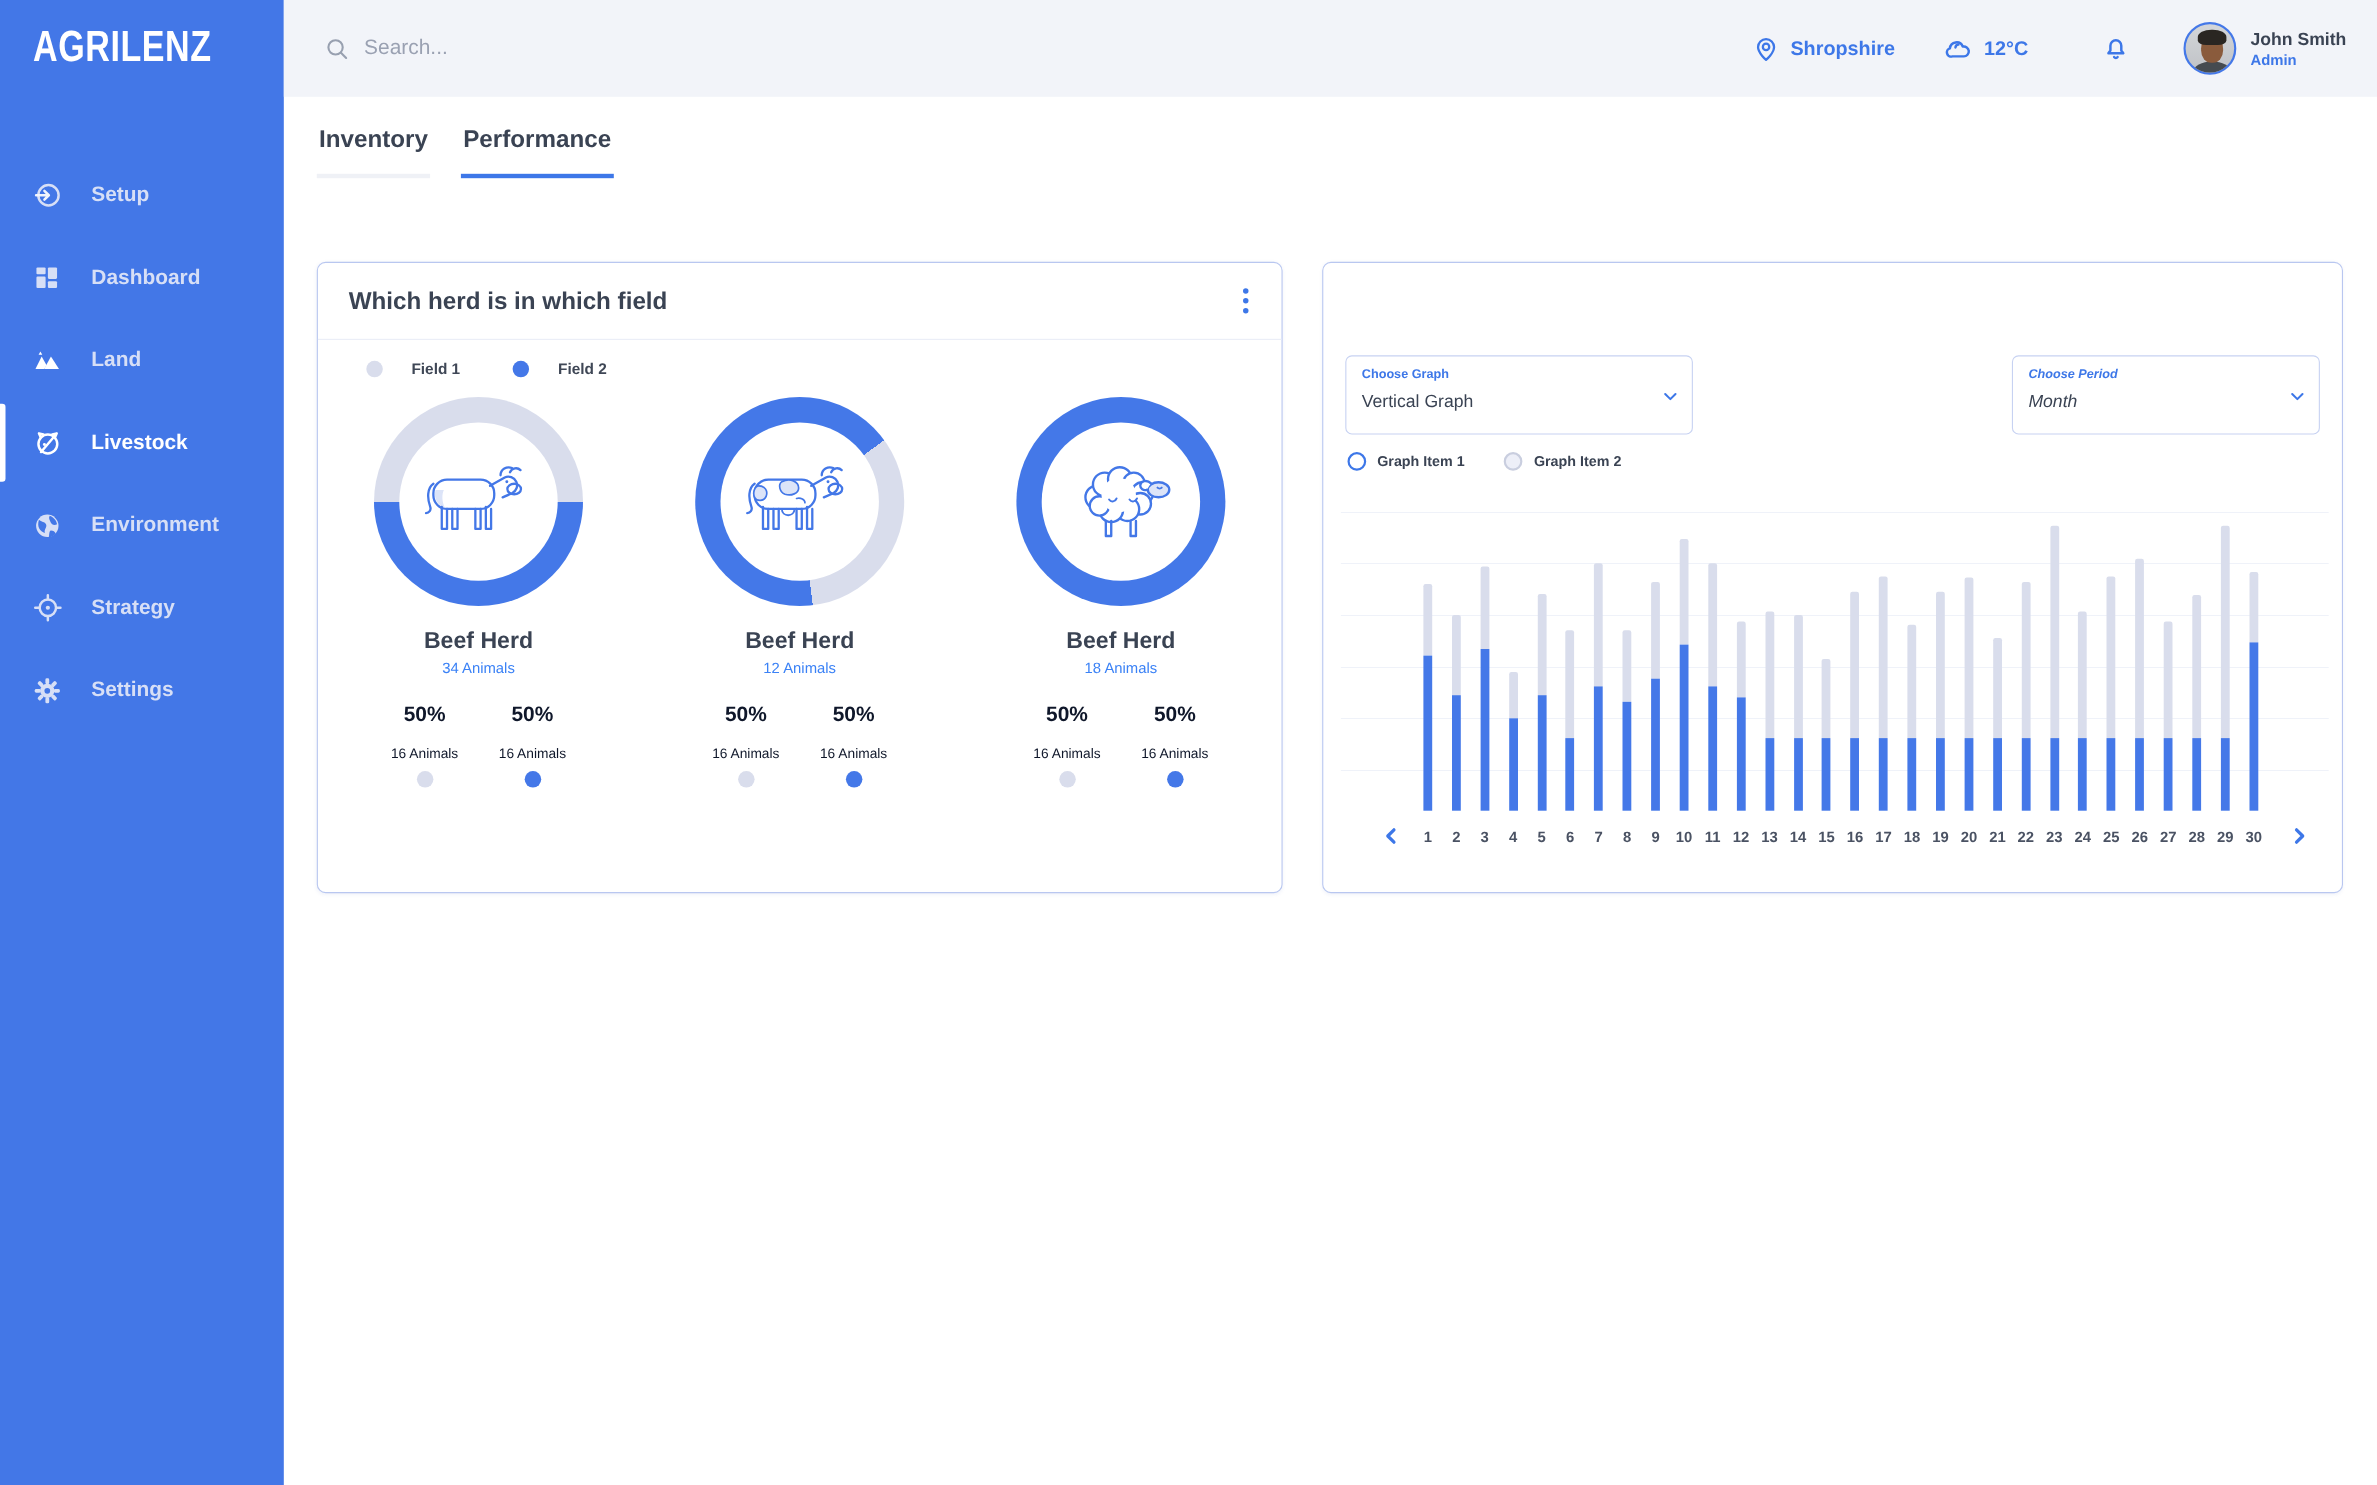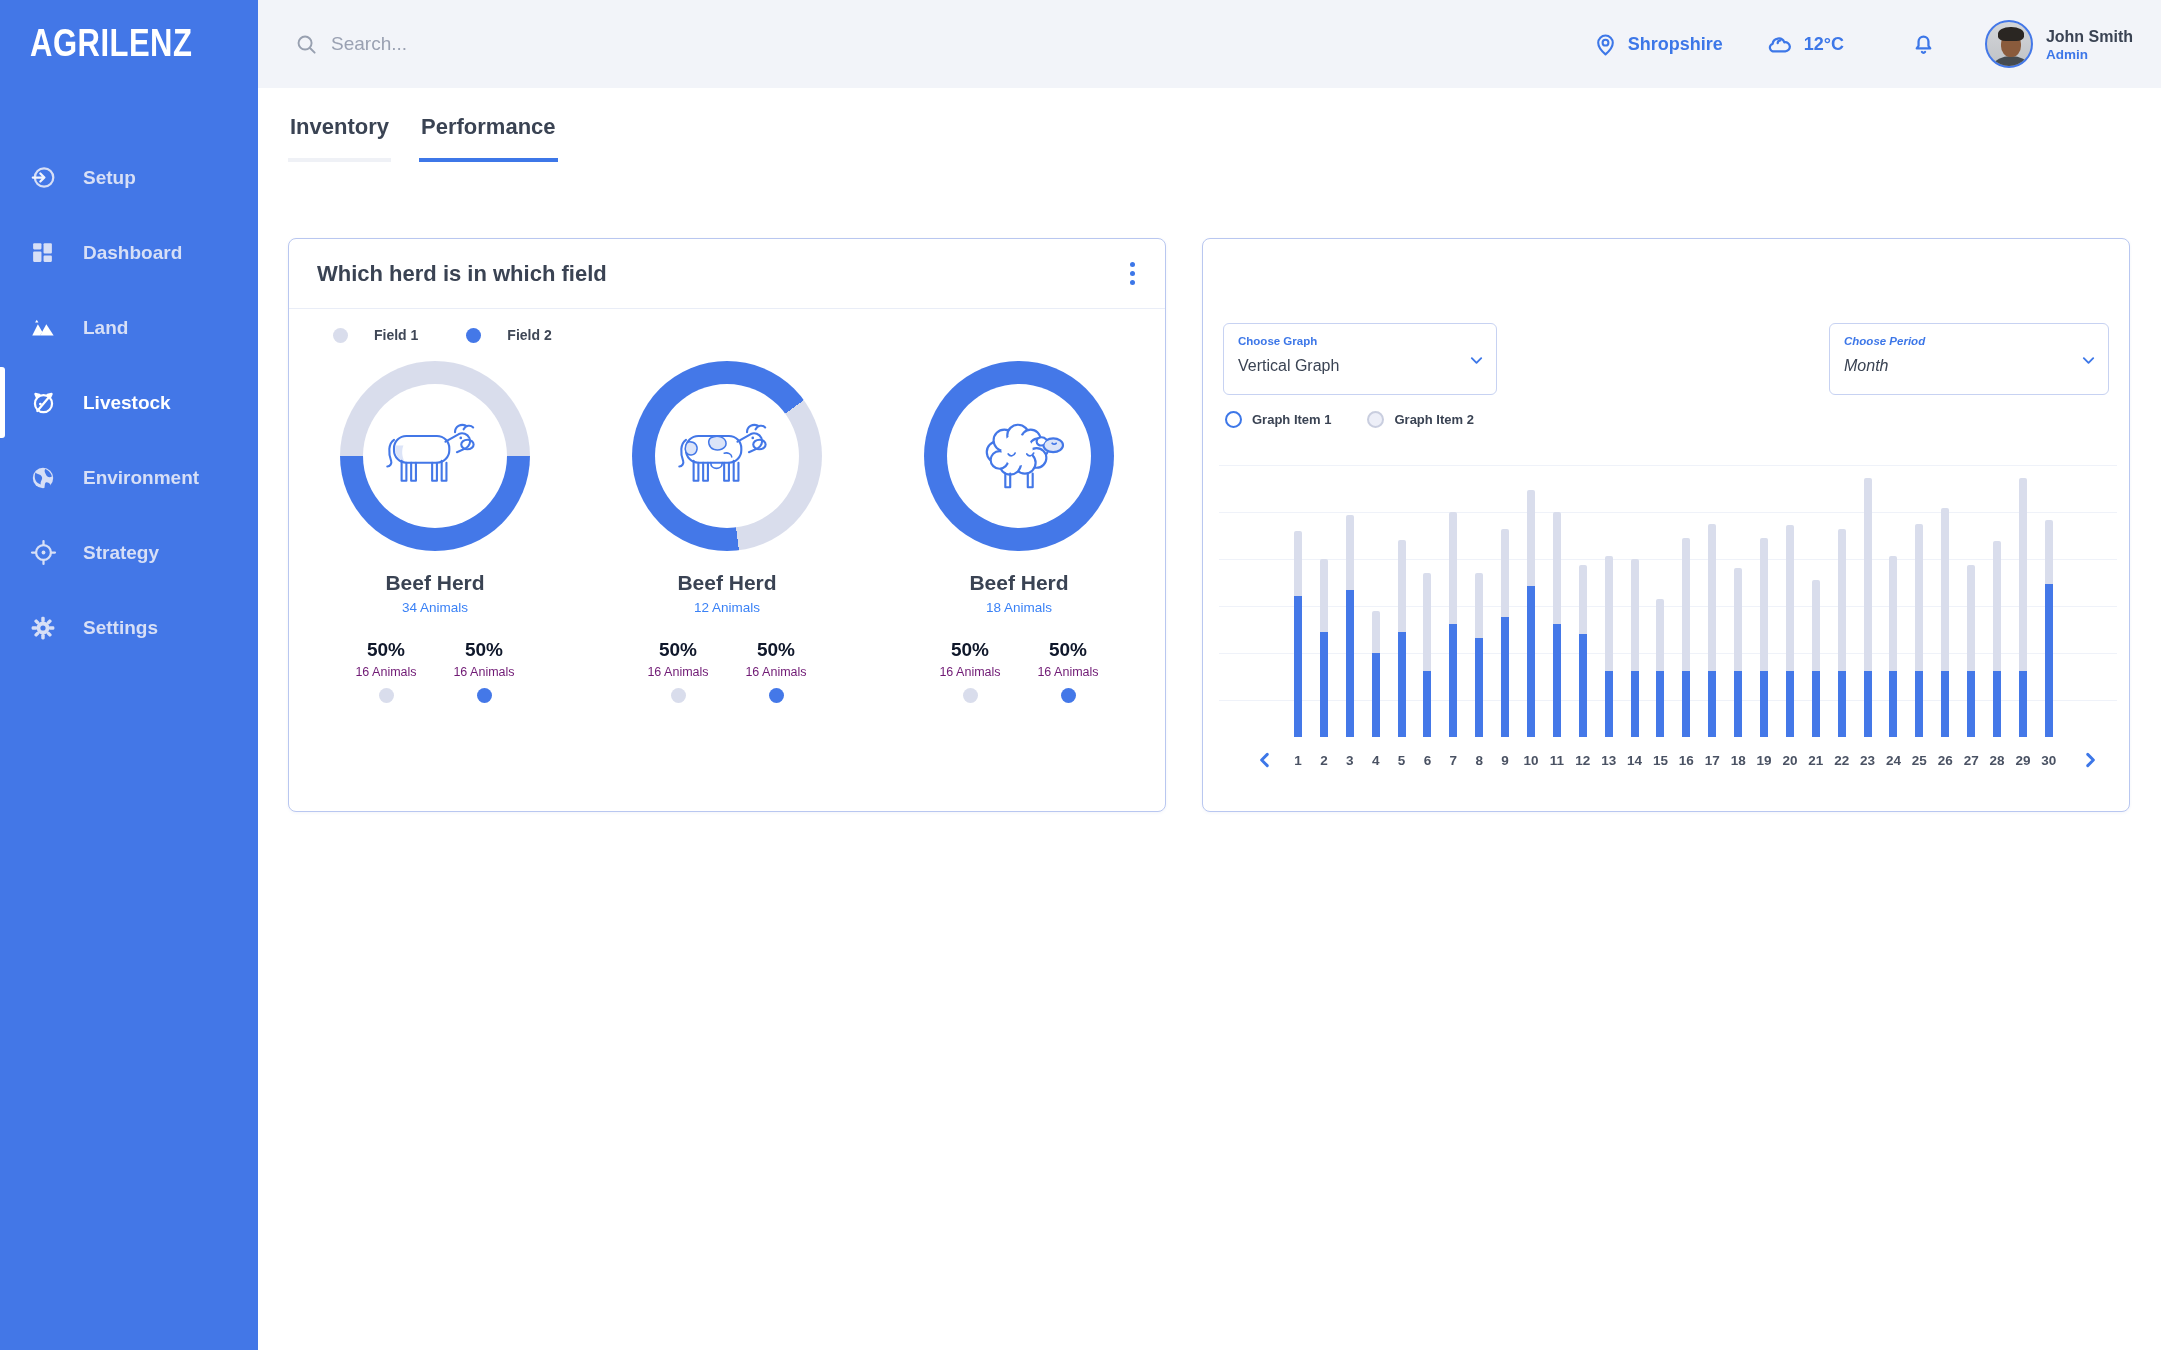--- a/index.html
+++ b/index.html
@@ -62,27 +62,27 @@
   .herds { display:flex; margin-top:18px; }
   .herd { width:292px; display:flex; flex-direction:column; align-items:center; }
   .ring { width:190px; height:190px; border-radius:50%; position:relative; }
   .ring-hole { position:absolute; left:23px; top:23px; width:144px; height:144px; border-radius:50%;
                background:#fff; display:flex; align-items:center; justify-content:center; }
   .herd-name { margin-top:20px; font-size:21px; font-weight:600; color:#3A4353; }
   .herd-count { margin-top:5px; font-size:13.5px; color:#3b82f6; }
   .stat-pair { display:flex; gap:6px; margin-top:24px; }
   .stat { width:92px; text-align:center; }
   .stat .pct { font-size:19px; font-weight:700; color:#0f172a; }
-  .stat .sub { margin-top:4px; font-size:12.5px; color:#701a75; }
+  .stat .sub { margin-top:17px; font-size:12.5px; color:#0f172a; }
   .stat .dot { margin:9px auto 0; }
 
   
   .selbox { position:absolute; top:84px; height:72px; border:1px solid #C7D2F2; border-radius:6px;
             background:#fff; cursor:pointer; }
-  .selbox.graph  { left:20px;  width:274px; }
+  .selbox.graph  { left:20px;  width:316px; }
   .selbox.period { right:20px; width:280px;font-style:italic; }
   .selbox .slab { position:absolute; left:14px; top:11px; font-size:11.5px; font-weight:600; color:#3D77E8; }
   .selbox .sval { position:absolute; left:14px; top:33px; font-size:16px; color:#3A4353; }
   .selbox .chev { position:absolute; right:12px; top:29px; }
   .radios { position:absolute; left:22px; top:172px; display:flex; gap:36px; }
   .radio { display:flex; align-items:center; gap:10px; font-size:13px; font-weight:600; color:#3A4353; cursor:pointer; }
   .rdot { width:17px; height:17px; border-radius:50%; }
   .rdot.sel   { border:2px solid #3D77E8; background:#fff; }
   .rdot.unsel { border:2px solid #C9CEDF; background:#EDEFF8; }
 

